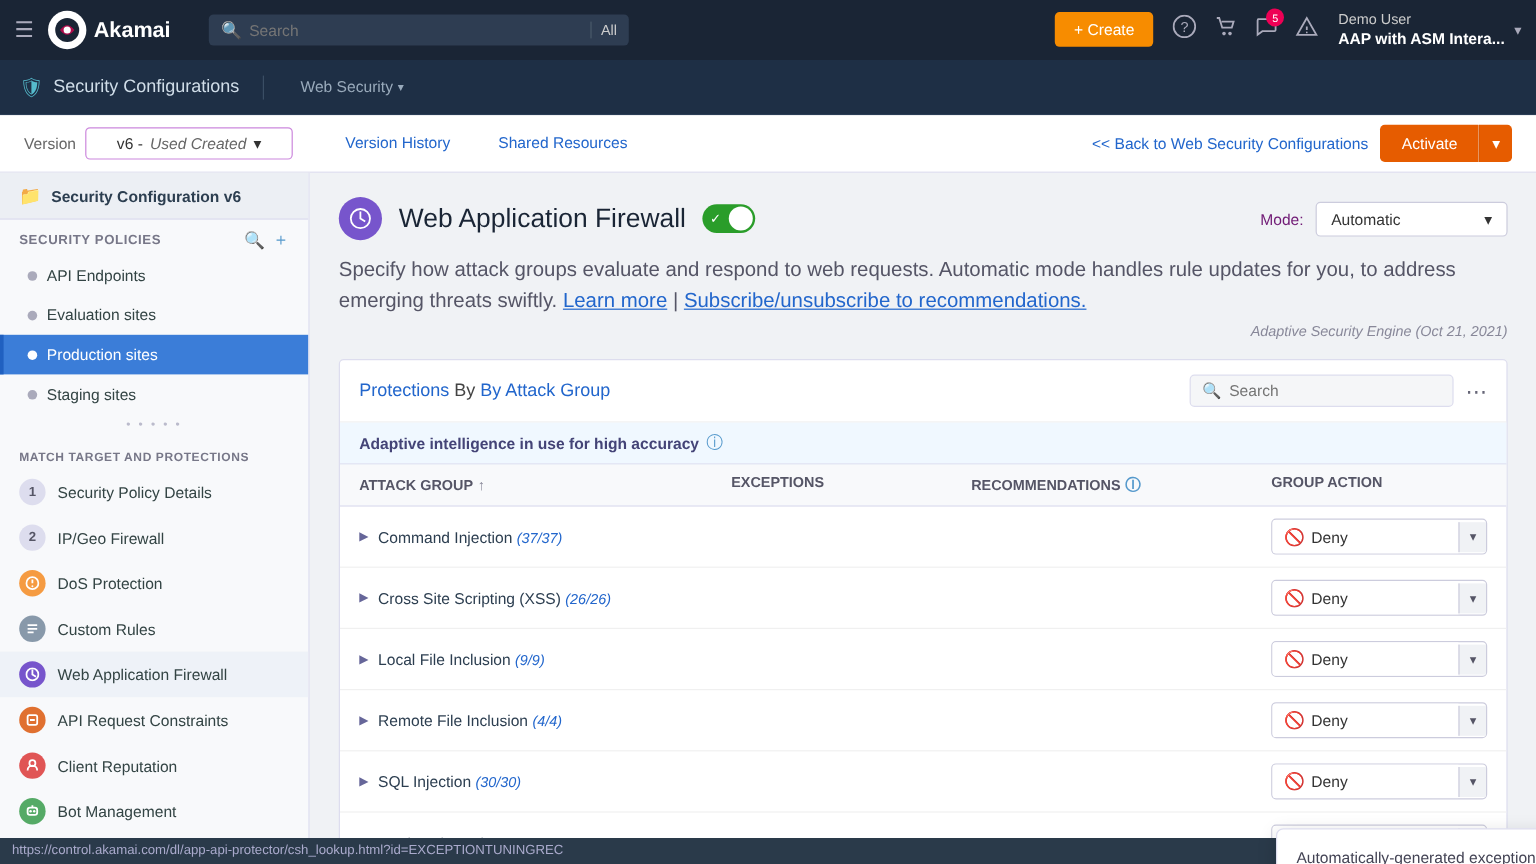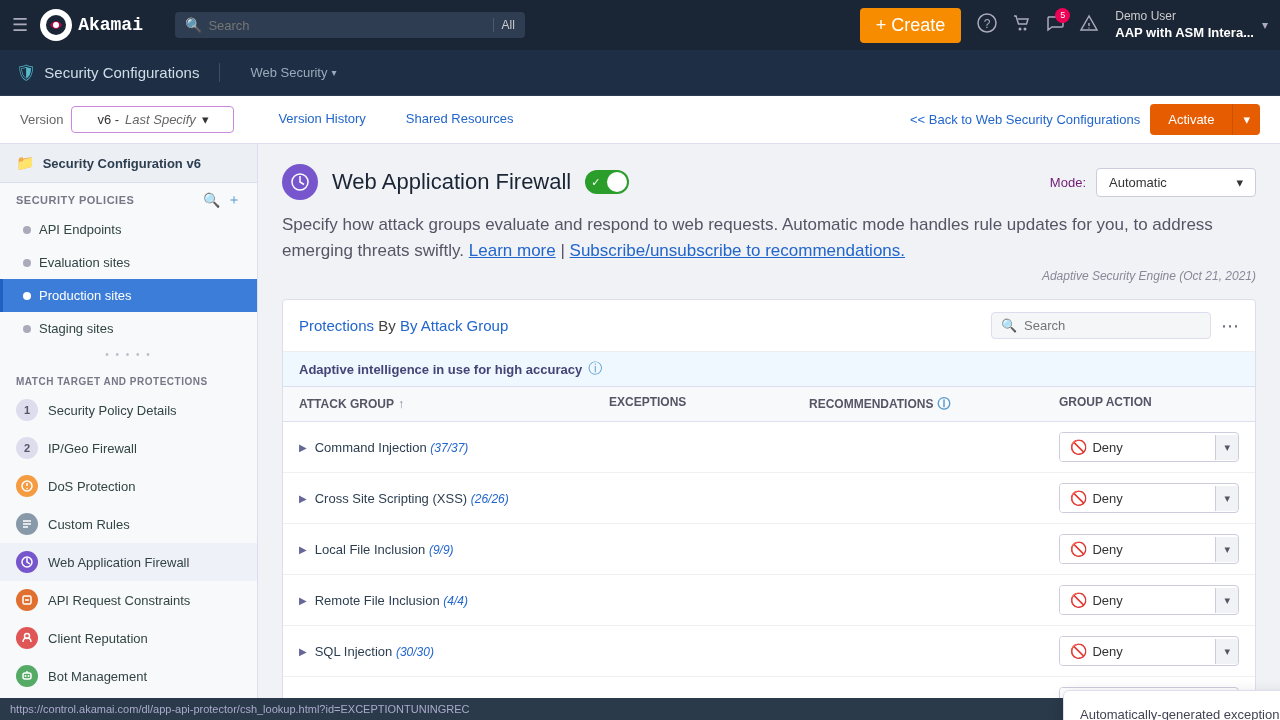--- a/index.html
+++ b/index.html
@@ -9,33 +9,33 @@
     .top-nav {
       background: #1a2535;
       height: 50px;
       display: flex;
       align-items: center;
       padding: 0 12px;
       gap: 12px;
       position: relative;
     }
     .nav-hamburger { color: #aab; cursor: pointer; font-size: 18px; }
-    .nav-logo { display: flex; align-items: center; gap: 6px; color: white; font-weight: bold; font-size: 18px; font-family: Liberation Mono, monospace; }
+    .nav-logo { display: flex; align-items: center; gap: 6px; color: white; font-weight: bold; font-size: 18px; }
     .nav-logo-circle { width: 32px; height: 32px; background: white; border-radius: 50%; display: flex; align-items: center; justify-content: center; }
     .nav-search {
       display: flex; align-items: center; background: #2e3d52; border-radius: 4px;
       padding: 5px 10px; gap: 6px; flex: 1; max-width: 350px; margin-left: 20px;
     }
     .nav-search input { background: transparent; border: none; outline: none; color: #ccc; font-size: 13px; flex: 1; }
     .nav-search-icon { color: #8899aa; font-size: 14px; }
     .nav-search-filter { color: #ccc; font-size: 12px; border-left: 1px solid #4a5a6a; padding-left: 8px; cursor: pointer; }
     .nav-actions { margin-left: auto; display: flex; align-items: center; gap: 16px; }
     .btn-create {
       background: #f78c00; color: white; border: none; border-radius: 4px;
-      padding: 7px 16px; font-size: 18px; cursor: pointer; display: flex; align-items: center; gap: 5px;
+      padding: 7px 16px; font-size: 13px; cursor: pointer; display: flex; align-items: center; gap: 5px;
     }
     .nav-icon-group { display: flex; align-items: center; gap: 14px; }
     .nav-icon { color: #aab; font-size: 18px; cursor: pointer; position: relative; }
     .nav-badge {
       position: absolute; top: -5px; right: -5px; background: #e05; color: white;
       border-radius: 50%; width: 15px; height: 15px; font-size: 9px;
       display: flex; align-items: center; justify-content: center;
     }
     .nav-user { color: #ccc; font-size: 12px; line-height: 1.4; }
     .nav-user strong { color: white; font-size: 13px; display: block; }
@@ -324,21 +324,21 @@
       <span class="caret">▾</span>
     </div>
   </div>
 </div>
 
 <div class="tab-bar">
   <div class="version-selector">
     <span class="version-label">Version</span>
     <div class="version-dropdown">
       <span>v6 -</span>
-      <span class="italic">Last Specify</span>
+      <span class="italic">Used Created</span>
       <span>▾</span>
     </div>
   </div>
   <div class="tab-links">
     <a class="tab-link">Version History</a>
     <a class="tab-link">Shared Resources</a>
   </div>
   <div class="tab-bar-right">
     <span class="back-link">&lt;&lt; Back to Web Security Configurations</span>
     <div style="display:flex;border-radius:10px;">

